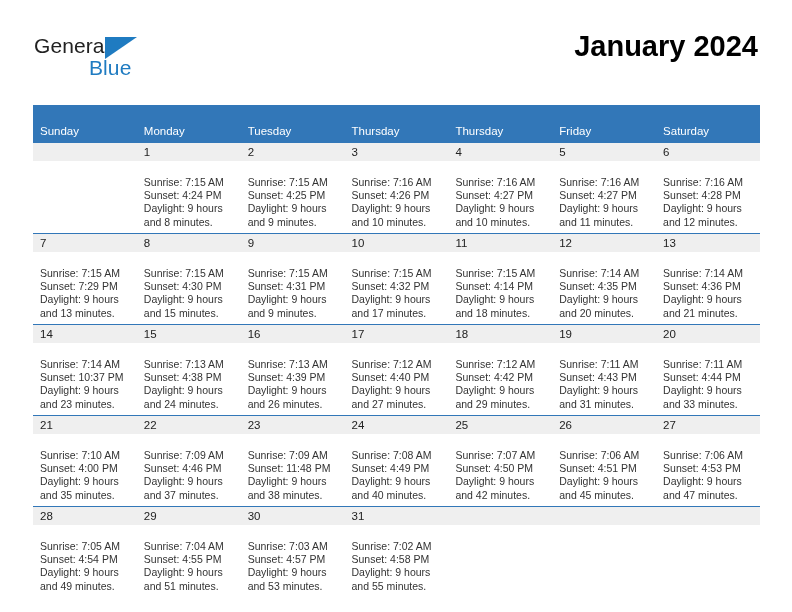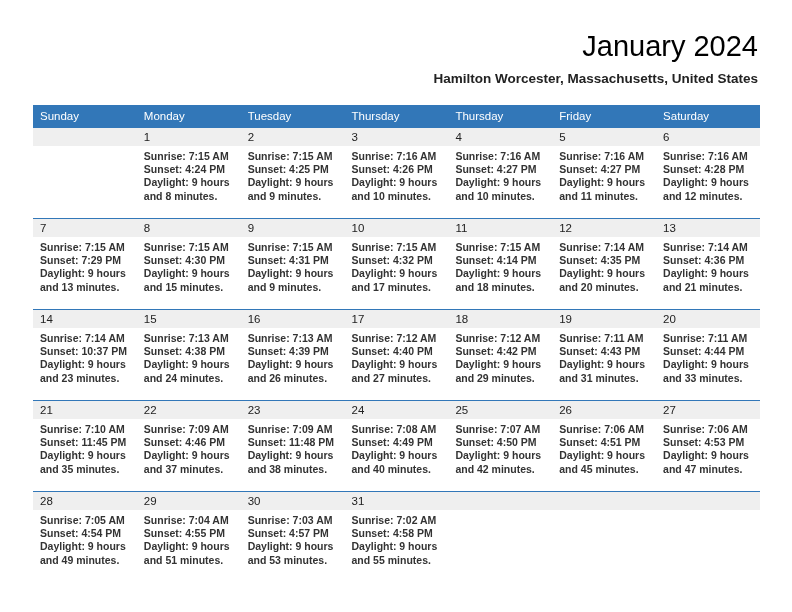--- a/index.html
+++ b/index.html
@@ -60,21 +60,21 @@
   }
 
   .title-block {
     position: absolute;
     right: 34px;
     top: 28px;
     text-align: right;
   }
   .cal-title {
     font-size: 29px;
-    font-weight: normal;
+    font-weight: bold;
     color: #000000;
     line-height: 36px;
     white-space: nowrap;
   }
   .cal-subtitle {
     margin-top: 6px;
     font-size: 13.5px;
     font-weight: bold;
     color: #222222;
     line-height: 18px;
@@ -90,21 +90,21 @@
     border-collapse: collapse;
     table-layout: fixed;
   }
 
   .calendar th {
     background: #3277b8;
     color: #ffffff;
     font-size: 11.5px;
     font-weight: normal;
     text-align: left;
-    padding: 5px 0 5px 7px;
+    padding: 20px 0 5px 7px;
     height: 20px;
     line-height: 13px;
   }
 
   .week-row td {
     vertical-align: top;
     padding: 0;
     border-top: 1px solid #3277b8;
     height: 90px;
   }
@@ -120,41 +120,44 @@
   .daynum-band {
     height: 18px;
     background: #efefef;
     padding: 2px 0 0 7px;
     font-size: 11.5px;
     color: #222222;
     line-height: 14px;
   }
 
   .cell-body {
-    padding: 4px 6px 0 7px;
+    padding: 15px 6px 0 7px;
     font-size: 10.5px;
     color: #333333;
     line-height: 13.2px;
-    font-weight: bold;
   }
   .cell-body div { white-space: nowrap; }
 
   .empty .daynum-band { background: #efefef; }
 </style>
 </head>
 <body>
 
 <div class="page">
 
   <div class="header">
 
+    <div class="logo">
+      <span class="logo-general">General</span>
+      <span class="logo-triangle"></span>
+      <span class="logo-blue">Blue</span>
+    </div>
 
     <div class="title-block">
       <div class="cal-title">January 2024</div>
-      <div class="cal-subtitle">Hamilton Worcester, Massachusetts, United States</div>
     </div>
 
   </div>
 
   <table class="calendar">
     <thead>
       <tr id="weekday-row">
           <th>Sunday</th>
           <th>Monday</th>
           <th>Tuesday</th>
@@ -395,21 +398,21 @@
               </div>
             </div>
           </td>
         </tr>
         <tr class="week-row">
           <td>
             <div class="cell-inner">
               <div class="daynum-band">21</div>
               <div class="cell-body">
                 <div>Sunrise: 7:10 AM</div>
-                <div>Sunset: 11:45 PM</div>
+                <div>Sunset: 4:00 PM</div>
                 <div>Daylight: 9 hours</div>
                 <div>and 35 minutes.</div>
               </div>
             </div>
           </td>
           <td>
             <div class="cell-inner">
               <div class="daynum-band">22</div>
               <div class="cell-body">
                 <div>Sunrise: 7:09 AM</div>

